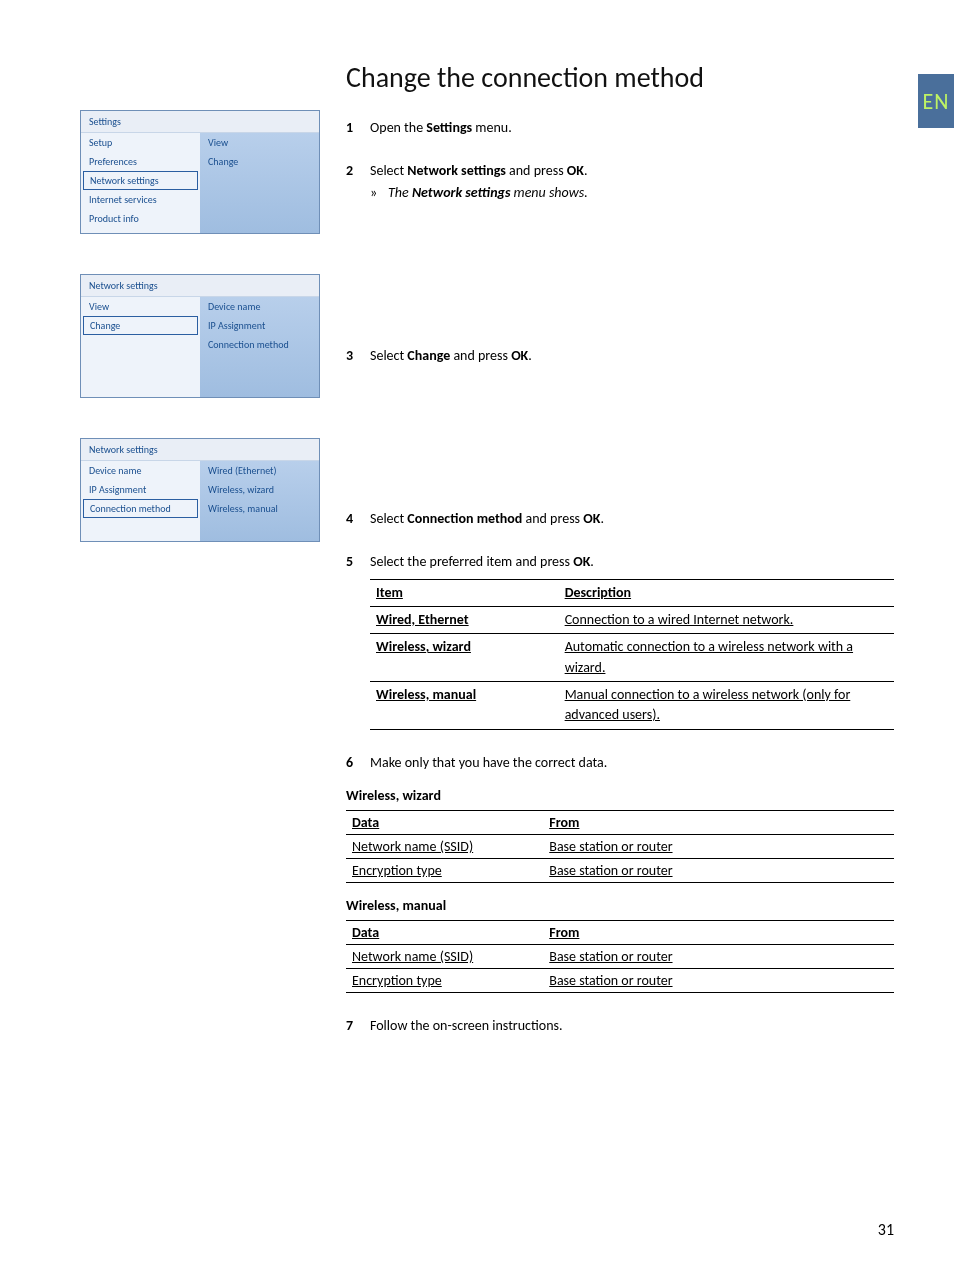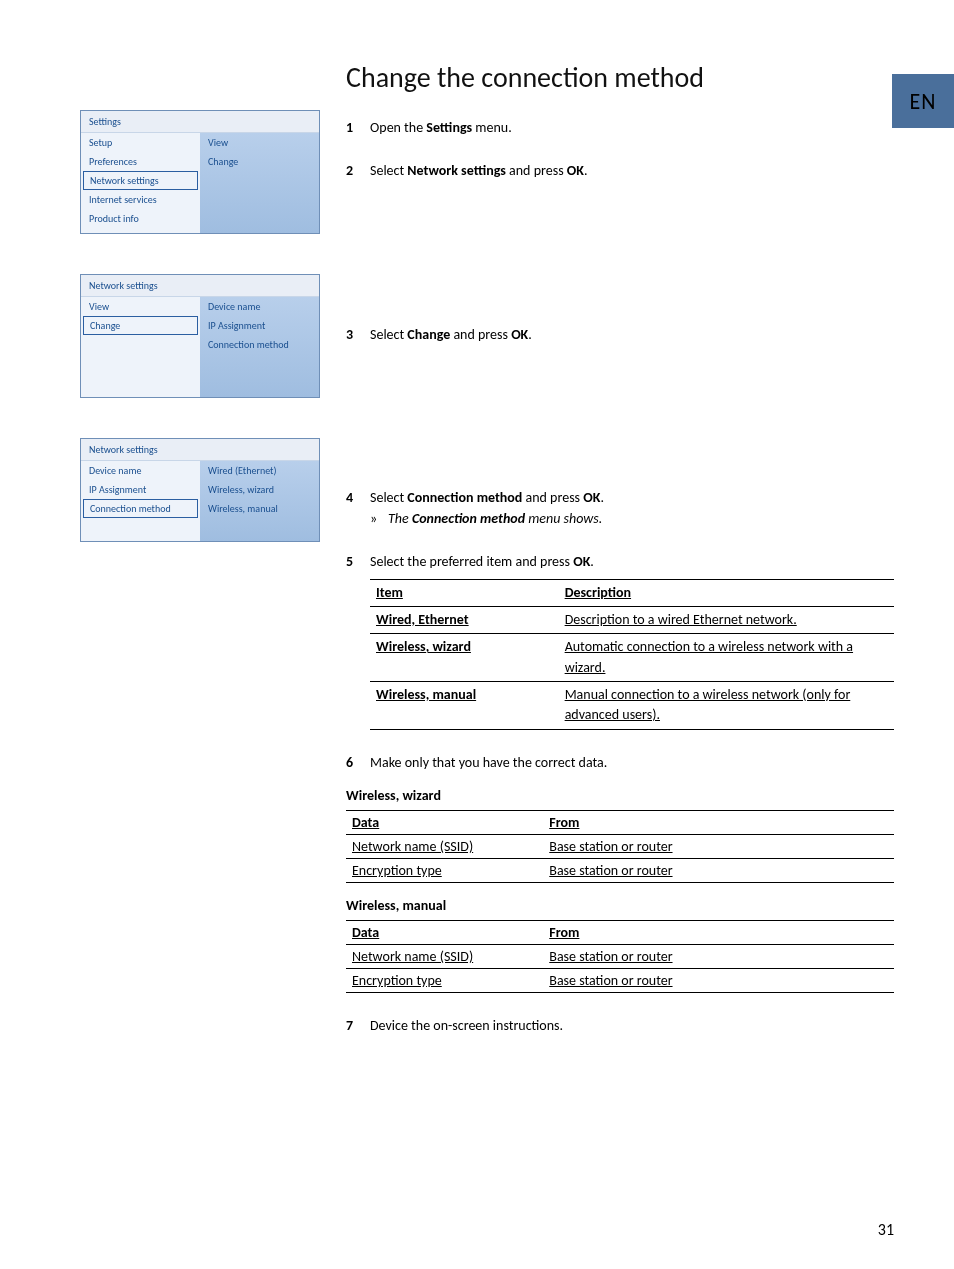--- a/index.html
+++ b/index.html
@@ -1,19 +1,19 @@
 <!DOCTYPE html>
 <html><head>
 <meta charset="utf-8">
 <style>
   * { box-sizing: border-box; margin: 0; padding: 0; }
   html, body { width: 954px; height: 1269px; background: #fff; font-family: "Gill Sans", "Gill Sans MT", Calibri, sans-serif; color: #000; }
   .page { position: relative; width: 954px; height: 1269px; padding: 60px 60px 40px 80px; }
 
-  .lang-tab { position: absolute; top: 74px; right: 0; width: 62px; height: 54px; background: #4a6f9b; color: #000000; display: flex; align-items: center; justify-content: center; font-size: 22px; letter-spacing: 1px; }
+  .lang-tab { position: absolute; top: 74px; right: 0; width: 36px; height: 54px; background: #4a6f9b; color: #bef264; display: flex; align-items: center; justify-content: center; font-size: 22px; letter-spacing: 1px; }
 
   .columns { display: flex; gap: 26px; }
   .left-col { width: 240px; flex: 0 0 240px; display: flex; flex-direction: column; gap: 40px; padding-top: 50px;}
   .right-col { flex: 1; }
 
   h1.title { font-size: 28px; font-weight: 400; color: #111; margin-bottom: 4px; }
 
   ol.steps { list-style: none; counter-reset: step; font-size: 14px; line-height: 1.45; }
   ol.steps > li { counter-increment: step; position: relative; padding-left: 24px; margin-bottom: 2px; margin-top: 23px; }
   ol.steps > li::before { content: counter(step); position: absolute; left: 0; top: 0; width: 18px; font-weight: 700; }
@@ -107,50 +107,50 @@
 
     <div class="right-col">
       <h1 class="title">Change the connection method</h1>
 
       <ol class="steps">
         <li>
           <span>Open the </span><span class="bold">Settings</span><span> menu.</span>
         </li>
         <li>
           <span>Select </span><span class="bold">Network settings</span><span> and press </span><span class="bold">OK</span><span>.</span>
+          <div class="result">
+            <span>The </span><span class="bold" style="font-style:italic;">Network settings</span><span> menu shows.</span>
+          </div>
           <div class="block-gap-large"></div>
         </li>
         <li>
           <span>Select </span><span class="bold">Change</span><span> and press </span><span class="bold">OK</span><span>.</span>
           <div class="block-gap-large"></div>
         </li>
         <li>
           <span>Select </span><span class="bold">Connection method</span><span> and press </span><span class="bold">OK</span><span>.</span>
-          <div class="result">
-            <span>The </span><span class="bold" style="font-style:italic;">Connection method</span><span> menu shows.</span>
-          </div>
         </li>
         <li>
           <span>Select the preferred item and press </span><span class="bold">OK</span><span>.</span>
 
           <table class="doc">
             <colgroup>
                 <col class="c1">
                 <col>
               </colgroup>
             <thead>
                 <tr>
               <th>Item</th>
               <th>Description</th>
             </tr>
               </thead>
             <tbody>
               <tr>
                 <td class="bold">Wired, Ethernet</td>
-                <td>Description to a wired Ethernet network.</td>
+                <td>Connection to a wired Internet network.</td>
               </tr>
               <tr>
                 <td class="bold">Wireless, wizard</td>
                 <td>Automatic connection to a wireless network with a wizard.</td>
               </tr>
               <tr>
                 <td class="bold">Wireless, manual</td>
                 <td>Manual connection to a wireless network (only for advanced users).</td>
               </tr>
             </tbody>
@@ -204,21 +204,21 @@
           </tr>
           <tr>
             <td>Encryption type</td>
             <td>Base station or router</td>
           </tr>
         </tbody>
       </table>
 
       <ol class="steps" start="7" style="counter-reset: step 6;">
         <li>
-          <span>Device the on-screen instructions.</span>
+          <span>Follow the on-screen instructions.</span>
         </li>
       </ol>
 
     </div>
   </div>
 
   <div class="page-number">31</div>
 </div>
 
 </body></html>

